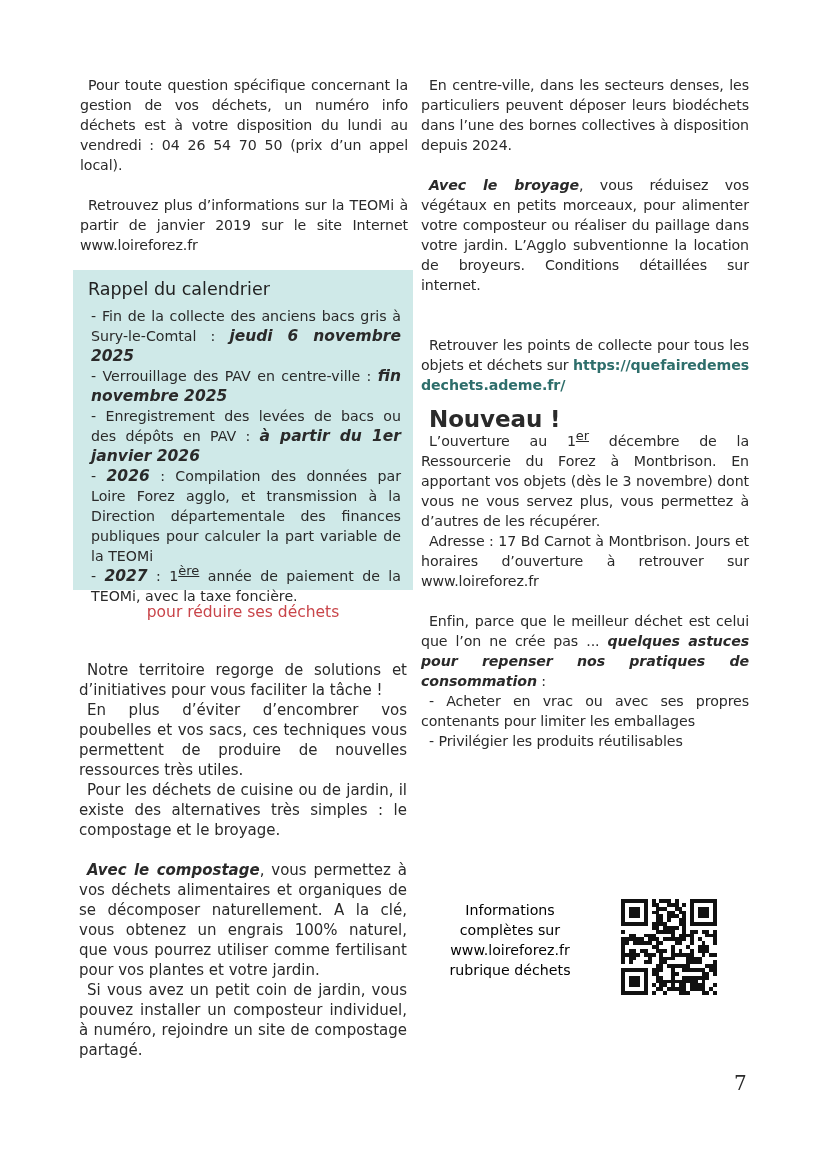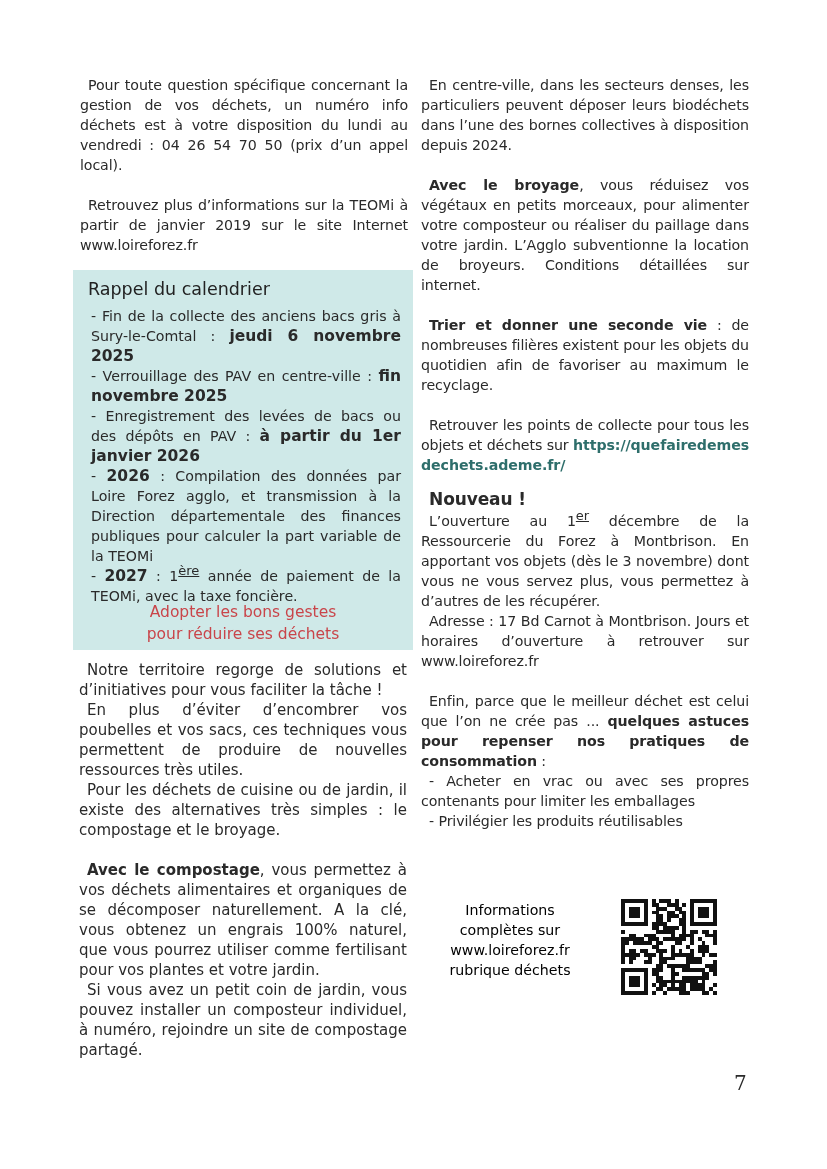--- a/index.html
+++ b/index.html
@@ -10,35 +10,35 @@
   .col {
     position: absolute; top: 75px; width: 328px;
     font-size: 14.2px; line-height: 20px; text-align: justify;
     letter-spacing: -0.1px;
   }
   #col-left { left: 80px; }
   #col-right { left: 421px; }
   p { margin: 0; }
   .ind { text-indent: 8px; }
   .gap { height: 20px; }
-  b { font-weight: bold; }
+  b { font-weight: bold; font-style: italic; }
   .calendar-box {
-    position: absolute; left: 73px; top: 270px; width: 340px; height: 380px;
+    position: absolute; left: 73px; top: 270px; width: 340px; height: 320px;
     background: #cfe9e8; box-sizing: border-box; padding: 6px 12px 0 18px;
   }
   .calendar-title { font-size: 17.5px; line-height: 26px; margin-bottom: 4px; color: #222; margin-left: -3px; }
   .calendar-box .item { font-size: 14.2px; line-height: 20px; text-align: justify; }
   .calendar-box .item b { font-size: 15.5px; }
   .section-title {
     position: absolute; left: 73px; top: 601px; width: 340px; text-align: center;
     font-size: 15.5px; line-height: 22px; color: #c9454a;
   }
   .left-body { position: absolute; left: 79px; top: 660px; width: 328px; font-size: 15px; line-height: 20px; text-align: justify; }
   .link { color: #2e6e6b; font-weight: bold; }
-  .nouveau-title { font-size: 17px; line-height: 24px; font-weight: bold; margin-left: 8px; }
+  .nouveau-title { font-size: 23px; line-height: 24px; font-weight: bold; margin-left: 8px; }
   sup { font-size: 13px; line-height: 0; text-decoration: underline; }
   .info-block {
     position: absolute; left: 430px; top: 900px; width: 160px; text-align: center;
     font-size: 14.2px; line-height: 20px; color: #000000;
   }
   .qr { position: absolute; left: 621px; top: 899px; width: 96px; height: 96px; }
   .page-number {
     position: absolute; left: 734px; top: 1072px; font-size: 20px; line-height: 22px;
     font-family: "DejaVu Serif", serif; color: #2a2a2a;
   }
@@ -65,39 +65,37 @@
   </div>
   <div class="item">
     <span>- </span><b>2026</b><span> : Compilation des données par Loire Forez agglo, et transmission à la Direction départementale des finances publiques pour calculer la part variable de la TEOMi</span>
   </div>
   <div class="item">
     <span>- </span><b>2027</b><span> : 1</span><sup>ère</sup><span> année de paiement de la TEOMi, avec la taxe foncière.</span>
   </div>
 </div>
 
 <div class="section-title">
-  <div>Adopter les bons gestes</div>
   <div>pour réduire ses déchets</div>
 </div>
 
 <div class="left-body">
   <p class="ind">Notre territoire regorge de solutions et d’initiatives pour vous faciliter la tâche !</p>
   <p class="ind">En plus d’éviter d’encombrer vos poubelles et vos sacs, ces techniques vous permettent de produire de nouvelles ressources très utiles.</p>
   <p class="ind">Pour les déchets de cuisine ou de jardin, il existe des alternatives très simples : le compostage et le broyage.</p>
   <div class="gap"></div>
   <p class="ind"><b>Avec le compostage</b><span>, vous permettez à vos déchets alimentaires et organiques de se décomposer naturellement. A la clé, vous obtenez un engrais 100% naturel, que vous pourrez utiliser comme fertilisant pour vos plantes et votre jardin.</span></p>
   <p class="ind">Si vous avez un petit coin de jardin, vous pouvez installer un composteur individuel, à numéro, rejoindre un site de compostage partagé.</p>
 </div>
 
 <div class="col" id="col-right">
   <p class="ind">En centre-ville, dans les secteurs denses, les particuliers peuvent déposer leurs biodéchets dans l’une des bornes collectives à disposition depuis 2024.</p>
   <div class="gap"></div>
   <p class="ind"><b>Avec le broyage</b><span>, vous réduisez vos végétaux en petits morceaux, pour alimenter votre composteur ou réaliser du paillage dans votre jardin. L’Agglo subventionne la location de broyeurs. Conditions détaillées sur internet.</span></p>
   <div class="gap"></div>
-  <p class="ind"><b>Trier et donner une seconde vie</b><span> : de nombreuses filières existent pour les objets du quotidien afin de favoriser au maximum le recyclage.</span></p>
   <div class="gap"></div>
   <p class="ind"><span>Retrouver les points de collecte pour tous les objets et déchets sur </span><span class="link" style="word-break: break-all;">https://quefairedemesdechets.ademe.fr/</span></p>
   <div style="height:12px"></div>
   <div class="nouveau-title">Nouveau !</div>
   <p class="ind"><span>L’ouverture au 1</span><sup>er</sup><span> décembre de la Ressourcerie du Forez à Montbrison. En apportant vos objets (dès le 3 novembre) dont vous ne vous servez plus, vous permettez à d’autres de les récupérer.</span></p>
   <p class="ind">Adresse : 17 Bd Carnot à Montbrison. Jours et horaires d’ouverture à retrouver sur www.loireforez.fr</p>
   <div class="gap"></div>
   <p class="ind"><span>Enfin, parce que le meilleur déchet est celui que l’on ne crée pas ... </span><b>quelques astuces pour repenser nos pratiques de consommation</b><span> :</span></p>
   <p class="ind">- Acheter en vrac ou avec ses propres contenants pour limiter les emballages</p>
   <p class="ind">- Privilégier les produits réutilisables</p>

